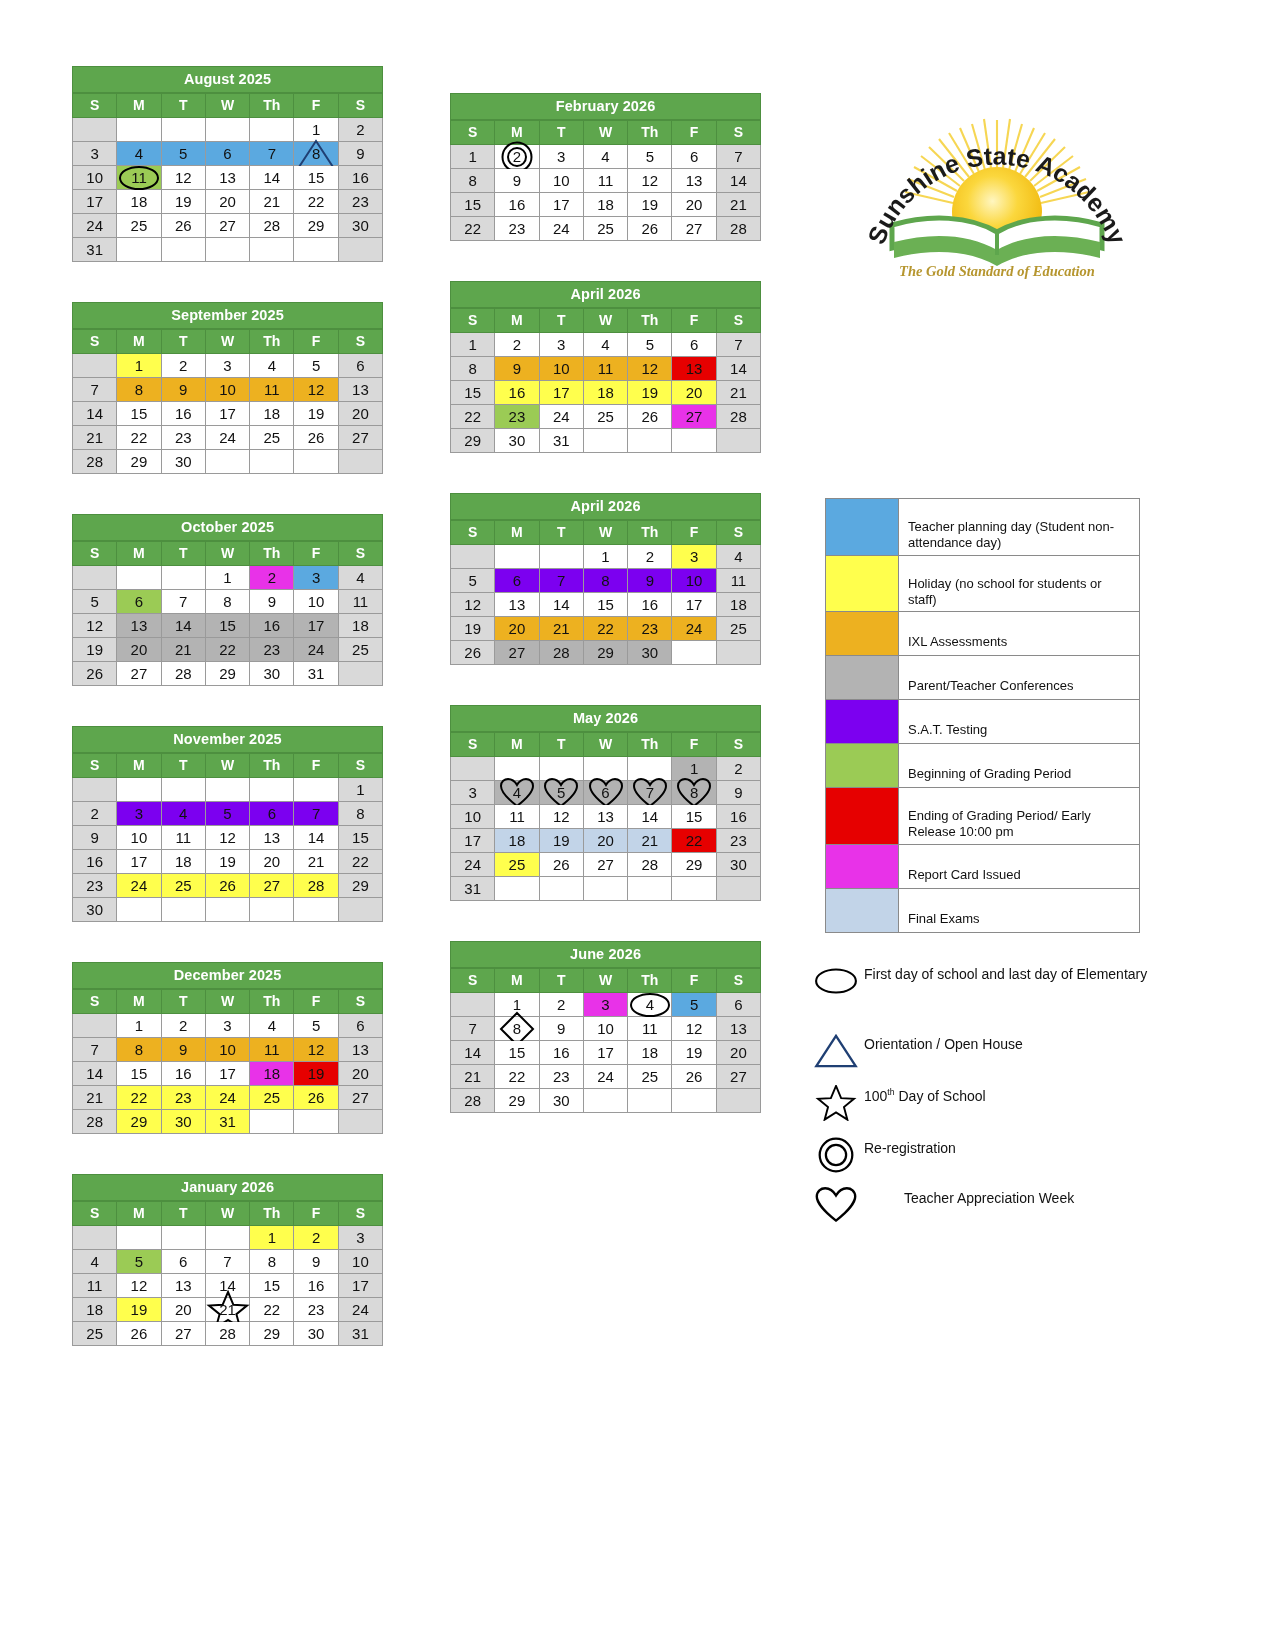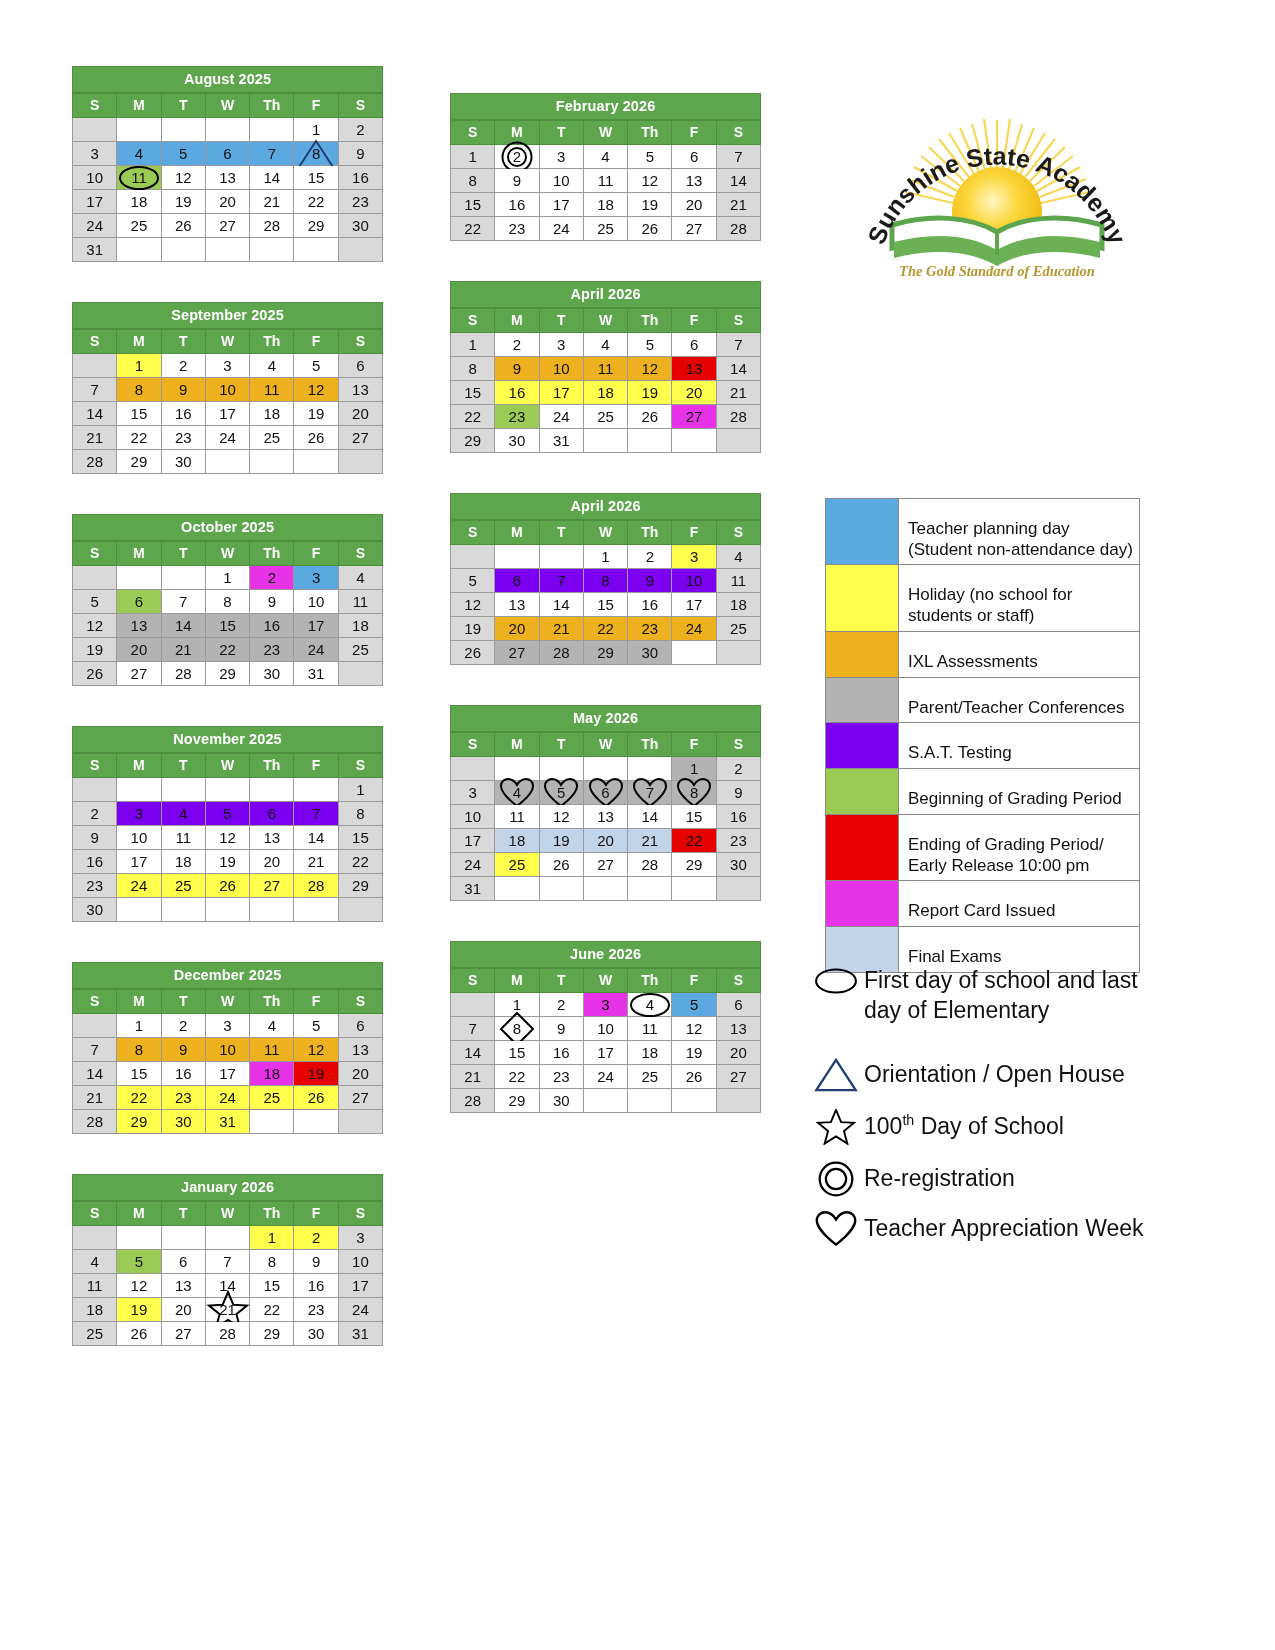--- a/index.html
+++ b/index.html
@@ -62,35 +62,35 @@
         text-align:center; }
   #title-block div { font-weight:bold; font-size:17.5px; color:#111; }
   #title-year { margin-bottom:24px; }
   #title-l1 { margin-bottom:6px; }
 
   
   #legend { position:absolute; left:825px; top:498px; width:315px;
             border-collapse:collapse; table-layout:fixed; }
   #legend td { border:1px solid #8a8a8a; vertical-align:middle; padding:0; }
   #legend td.sw { width:73px; }
-  #legend td.lb { padding:20px 6px 4px 9px; font-size:17px; color:#111;
+  #legend td.lb { padding:20px 6px 4px 9px; font-size:13px; color:#111;
                   line-height:1.22; }
   .lrow1 { height:44px; } .lrow2 { height:44px; }
 
   
   #symlegend { position:absolute; left:808px; top:960px; width:370px; }
   .symrow { display:flex; align-items:flex-start; margin-bottom:5px; }
   .symicon { width:56px; min-width:56px; height:42px;
              display:flex; align-items:center; justify-content:center; }
-  .symtext { font-size:23px; color:#111; line-height:1.32; padding-top:5px; }
+  .symtext { font-size:14px; color:#111; line-height:1.32; padding-top:5px; }
   .sr-oval  { margin-bottom:4px; }
   .sr-tri   { margin-bottom:10px;margin-top:28px; }
   .sr-star  { margin-bottom:10px; }
   .sr-reg   { margin-bottom:8px; }
-  .sr-heart { margin-bottom:8px; }
+  .sr-heart { margin-bottom:8px;gap:40px; }
   sup { font-size:0.62em; }
 </style>
 </head>
 <body>
 
 <div class="page">
 
   <div class="cal-col" id="col-left">
       <table class="cal">
         <caption class="month-title">August 2025</caption>

